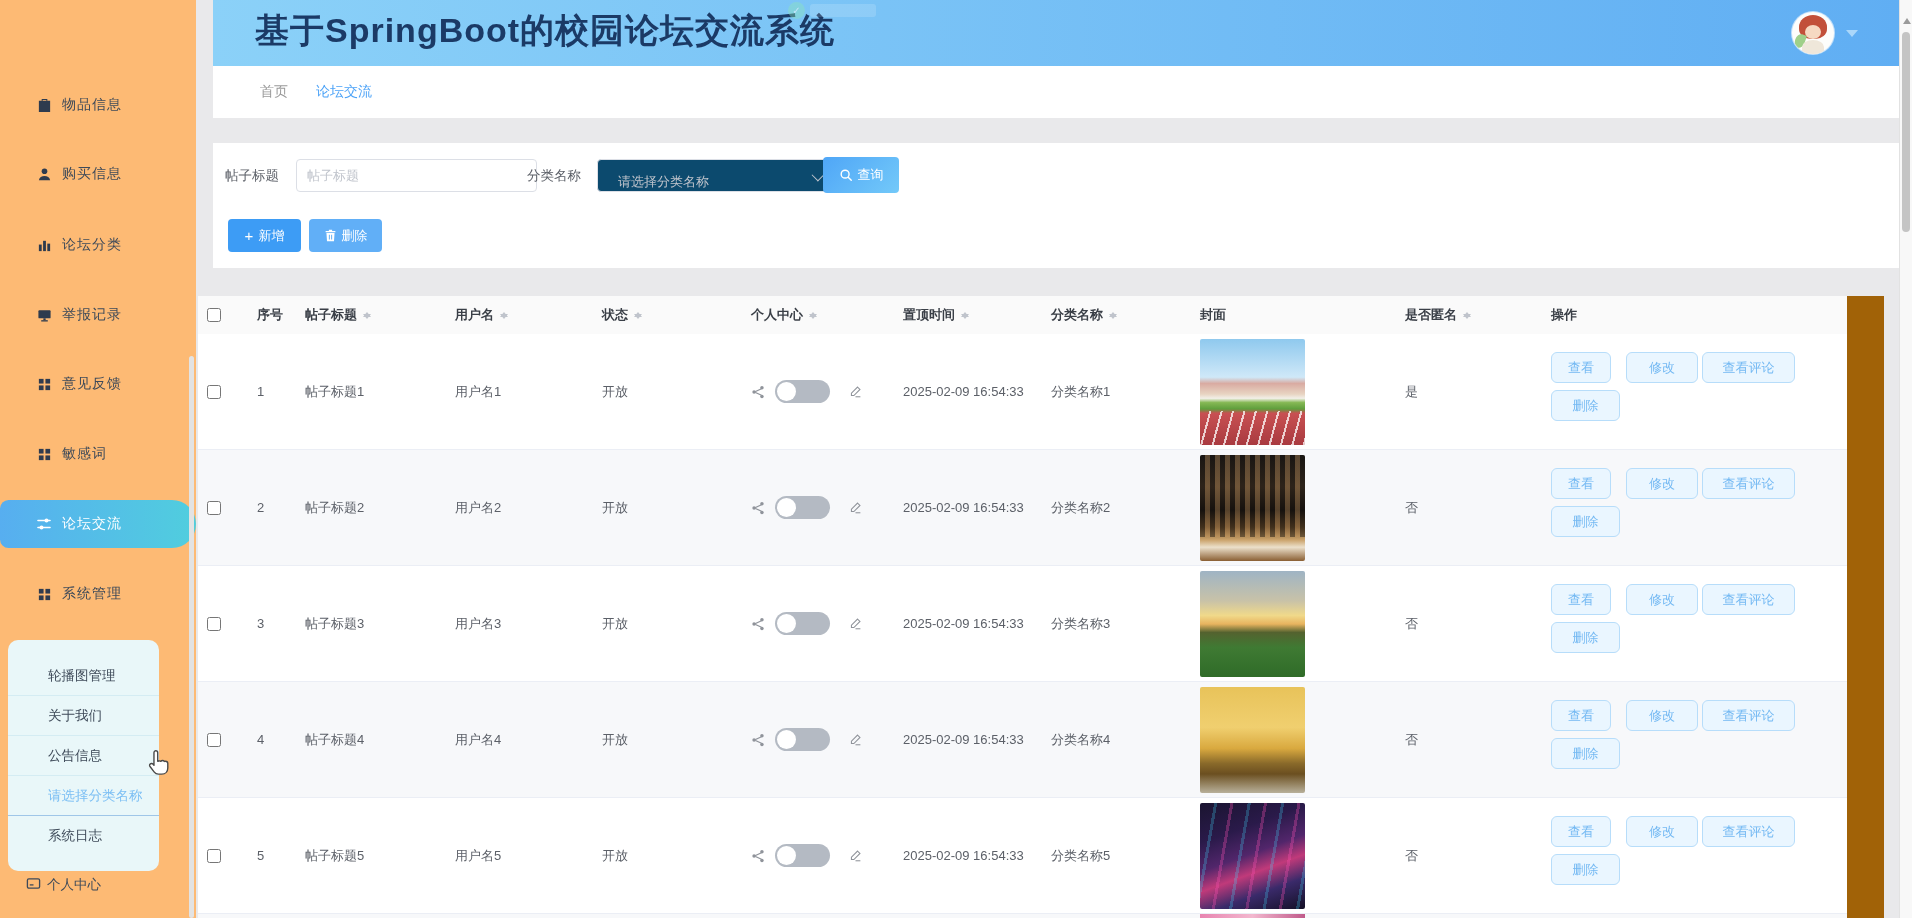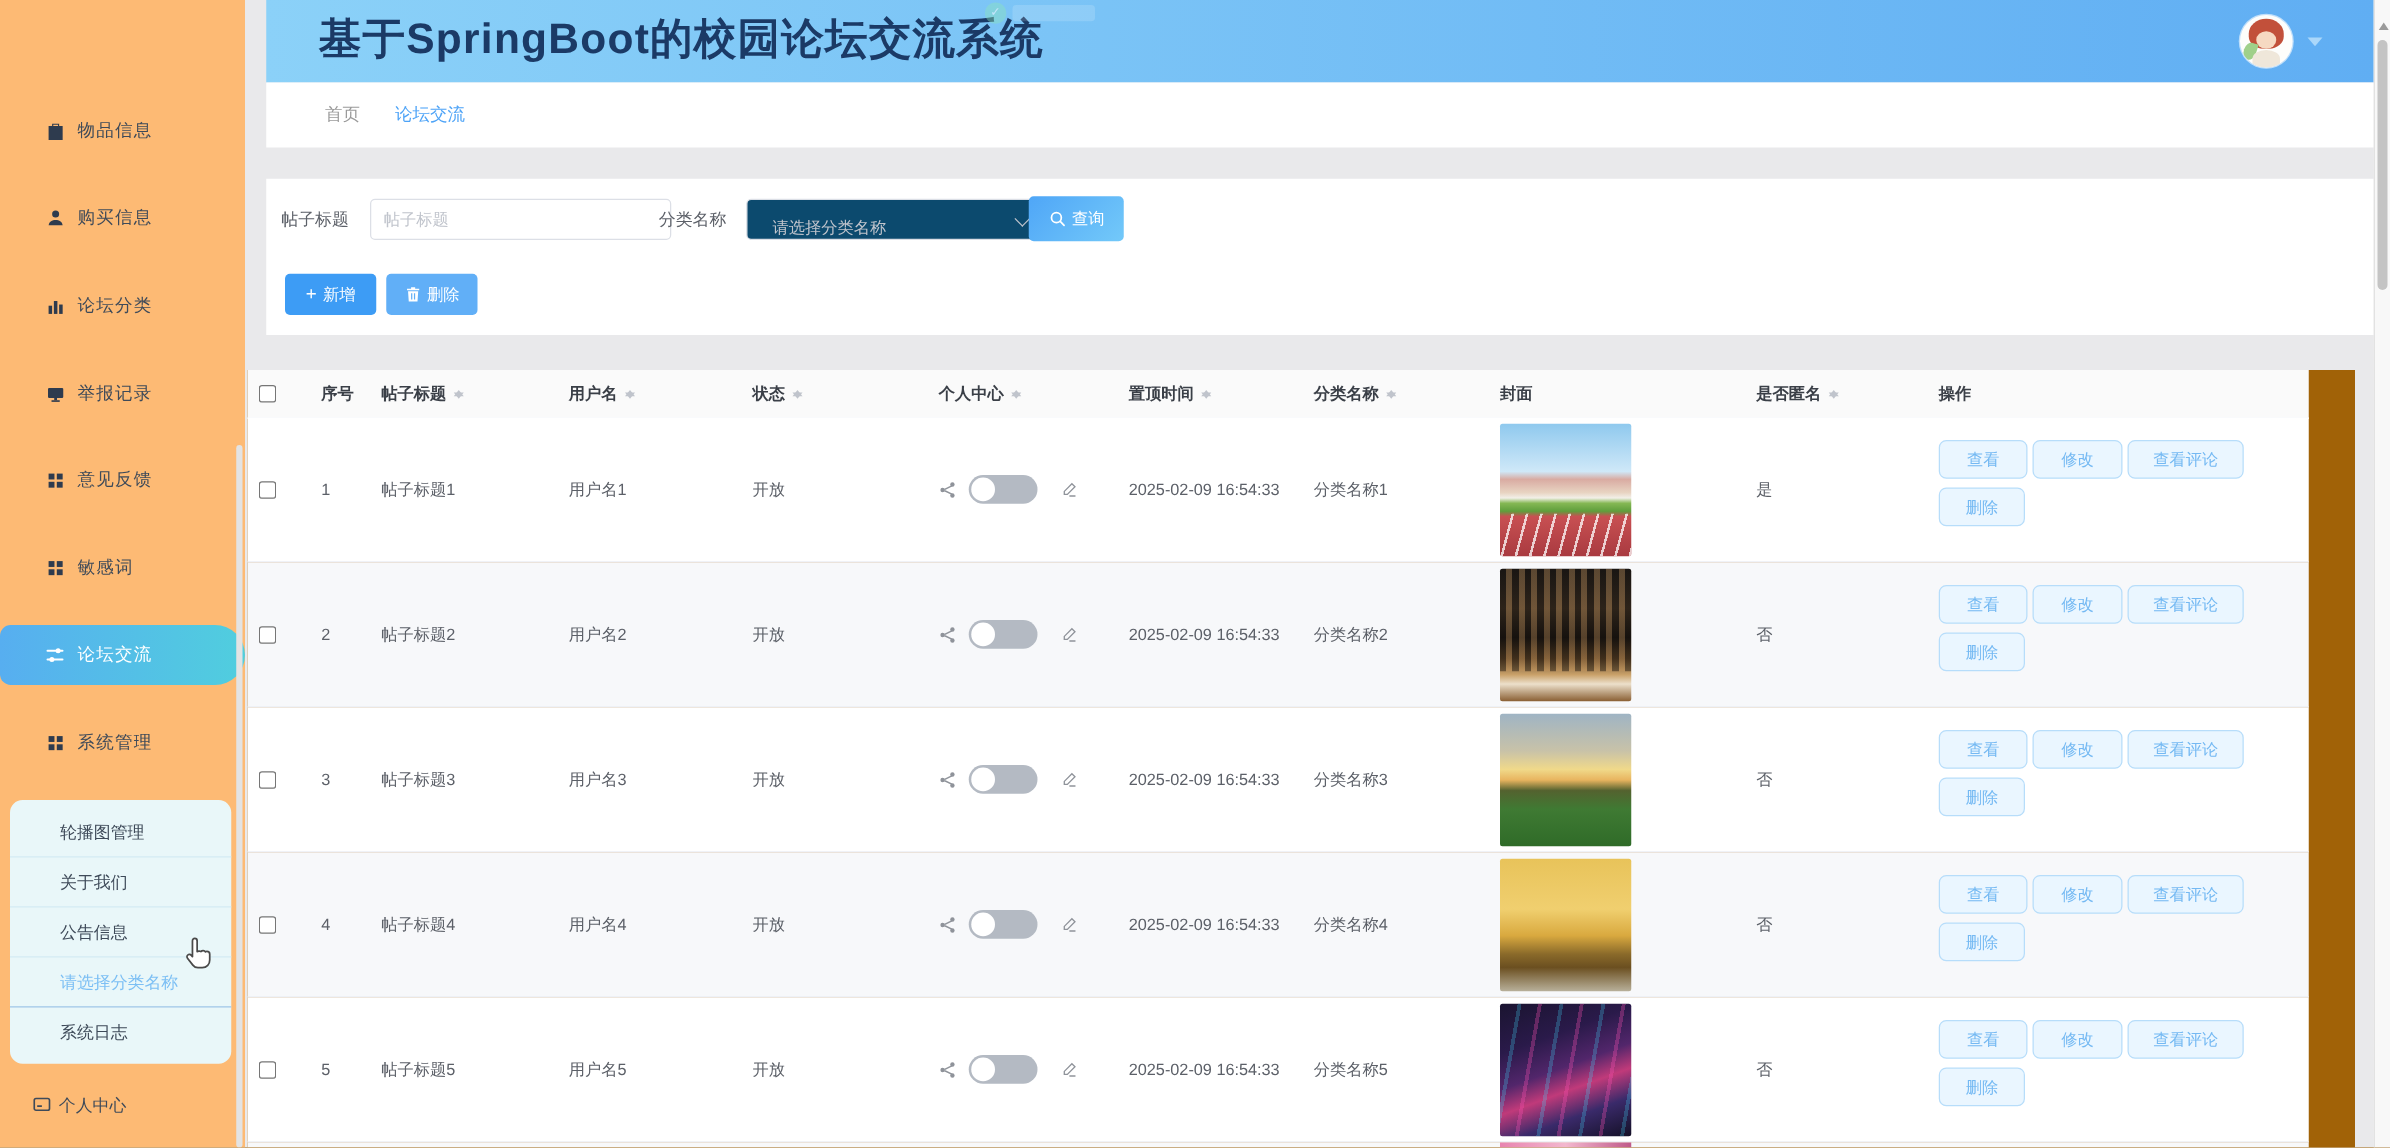--- a/index.html
+++ b/index.html
@@ -8,21 +8,21 @@
        -webkit-font-smoothing:antialiased}
   .abs{position:absolute}
 
   
   .sidebar{left:0;top:0;width:196px;height:918px;background:#fdba74}
   .side-item{position:absolute;left:0;width:196px;height:48px;display:flex;align-items:center;cursor:pointer}
   .side-item .ico{position:absolute;left:36px;width:16px;height:16px;display:flex;align-items:center;justify-content:center}
   .side-item .lbl{position:absolute;left:62px;font-size:14px;color:#3e4a59;letter-spacing:1px}
   .side-item.active{background:linear-gradient(90deg,#57aef0,#50cede);border-radius:10px 28px 28px 10px;width:196px}
   .side-item.active .lbl{color:#fff}
-  .submenu{position:absolute;left:8px;top:640px;width:177px;background:#e9f7f9;border-radius:10px;padding:6px 0}
+  .submenu{position:absolute;left:8px;top:640px;width:151px;background:#e9f7f9;border-radius:10px;padding:16px 0}
   .sub-item{position:relative;height:39px;display:flex;align-items:center;padding-left:40px;
             font-size:13.5px;color:#3e4a59;border-bottom:1px solid #d4ecf3;cursor:pointer}
   .sub-item:last-child{border-bottom:none}
   .sub-item.active{color:#7cbff4;border-bottom:1px solid #9fc6e8}
   .profile{position:absolute;left:26px;top:876px;display:flex;align-items:flex-start;gap:6px;
            font-size:13.5px;color:#3e4a59;cursor:pointer}
   .side-scroll{position:absolute;left:189px;top:356px;width:5px;height:562px;background:#e3e3e3;border-radius:3px}
 
   
   .banner{left:213px;top:0;width:1686px;height:66px;background:linear-gradient(90deg,#8bd1f8,#60aef3)}
@@ -87,21 +87,21 @@
   .cov2 .lines{position:absolute;left:0;top:0;width:100%;height:78%;
     background:repeating-linear-gradient(90deg,rgba(0,0,0,.4) 0 5px,rgba(200,150,90,.3) 5px 10px)}
   .cov3{background:linear-gradient(180deg,#9fb4c4 0%,#c8c2a8 28%,#f0d98a 42%,#e8b45f 50%,#54622f 58%,#3f7a33 72%,#2f6b28 100%)}
   .cov4{background:linear-gradient(180deg,#e8c35a 0%,#f0cf6f 38%,#d9a93f 58%,#8a6a2a 72%,#6b4f20 82%,#b8b09a 100%)}
   .cov5{background:linear-gradient(160deg,#1a1430 0%,#2a1a4a 28%,#52266b 48%,#c03a7a 62%,#3a2a6a 78%,#141026 100%)}
   .cov5 .lines{position:absolute;left:0;top:0;width:100%;height:100%;
     background:repeating-linear-gradient(100deg,transparent 0 14px,rgba(64,220,255,.25) 14px 17px,transparent 17px 30px,rgba(255,80,180,.3) 30px 33px)}
   .cov6{width:105px;height:4px;background:linear-gradient(90deg,#e884b0,#f3b8cf,#c05a8a);display:block}
   .abtn{position:absolute;height:31px;background:#eaf6ff;border:1px solid #b7ddfa;border-radius:6px;
         color:#74b9f3;font-size:13px;cursor:pointer;font-family:inherit;padding:0}
-  .b1{left:0;top:18px;width:71px}.b2{left:75px;top:18px;width:72px}.b3{left:151px;top:18px;width:93px}
+  .b1{left:0;top:18px;width:60px}.b2{left:75px;top:18px;width:72px}.b3{left:151px;top:18px;width:93px}
   .b4{left:0;top:56px;width:69px}
   .sliver{position:absolute;left:0;top:618px;width:1649px;height:4px;background:#f7f8fa}
   .sliver .cov6{position:absolute;left:1002px;top:0}
 
   
   .pg-scroll{left:1899px;top:0;width:13px;height:918px;background:#f8f8f8;border-left:1px solid #e2e2e2;box-sizing:border-box}
   .pg-arrow{position:absolute;left:3px;top:18px;width:0;height:0;border-left:4px solid transparent;
             border-right:4px solid transparent;border-bottom:6px solid #9a9a9a}
   .pg-thumb{position:absolute;left:2px;top:32px;width:8px;height:200px;background:#c4c4c4;border-radius:4px;cursor:pointer}
 

